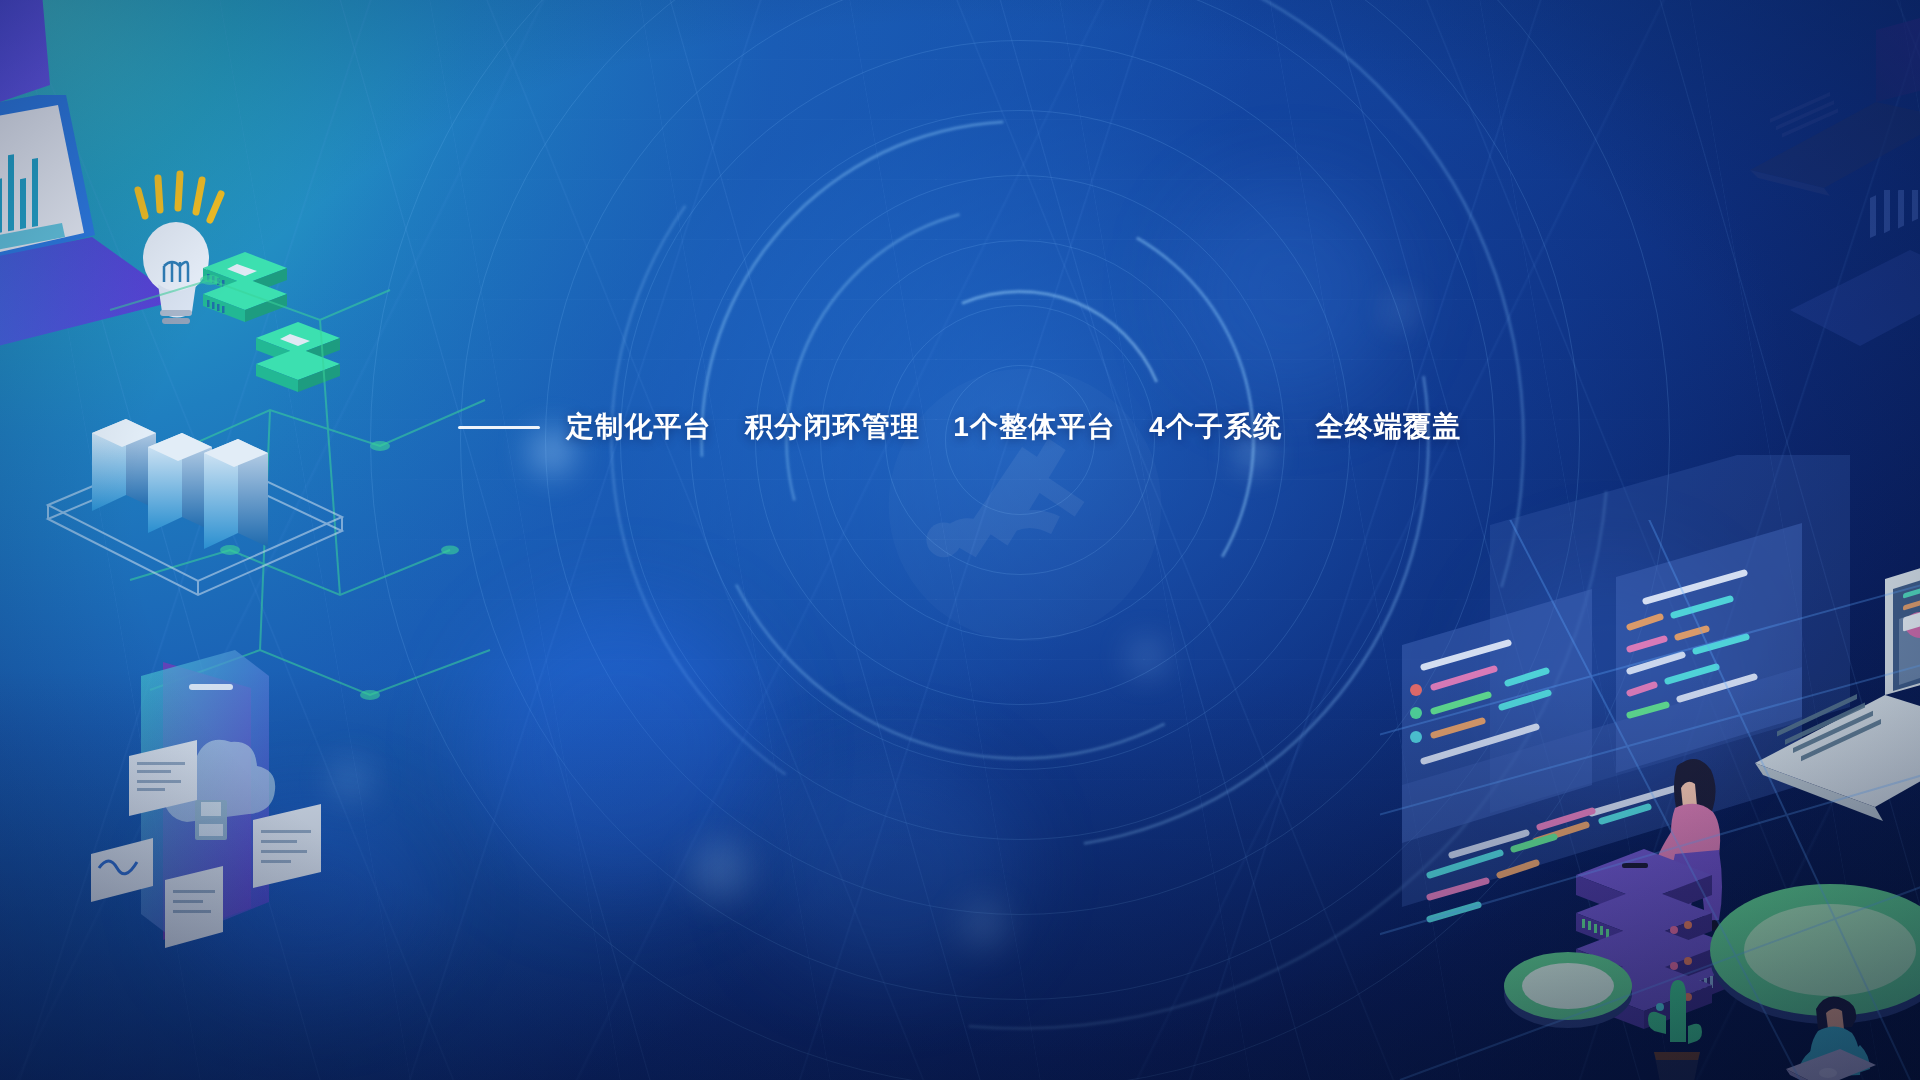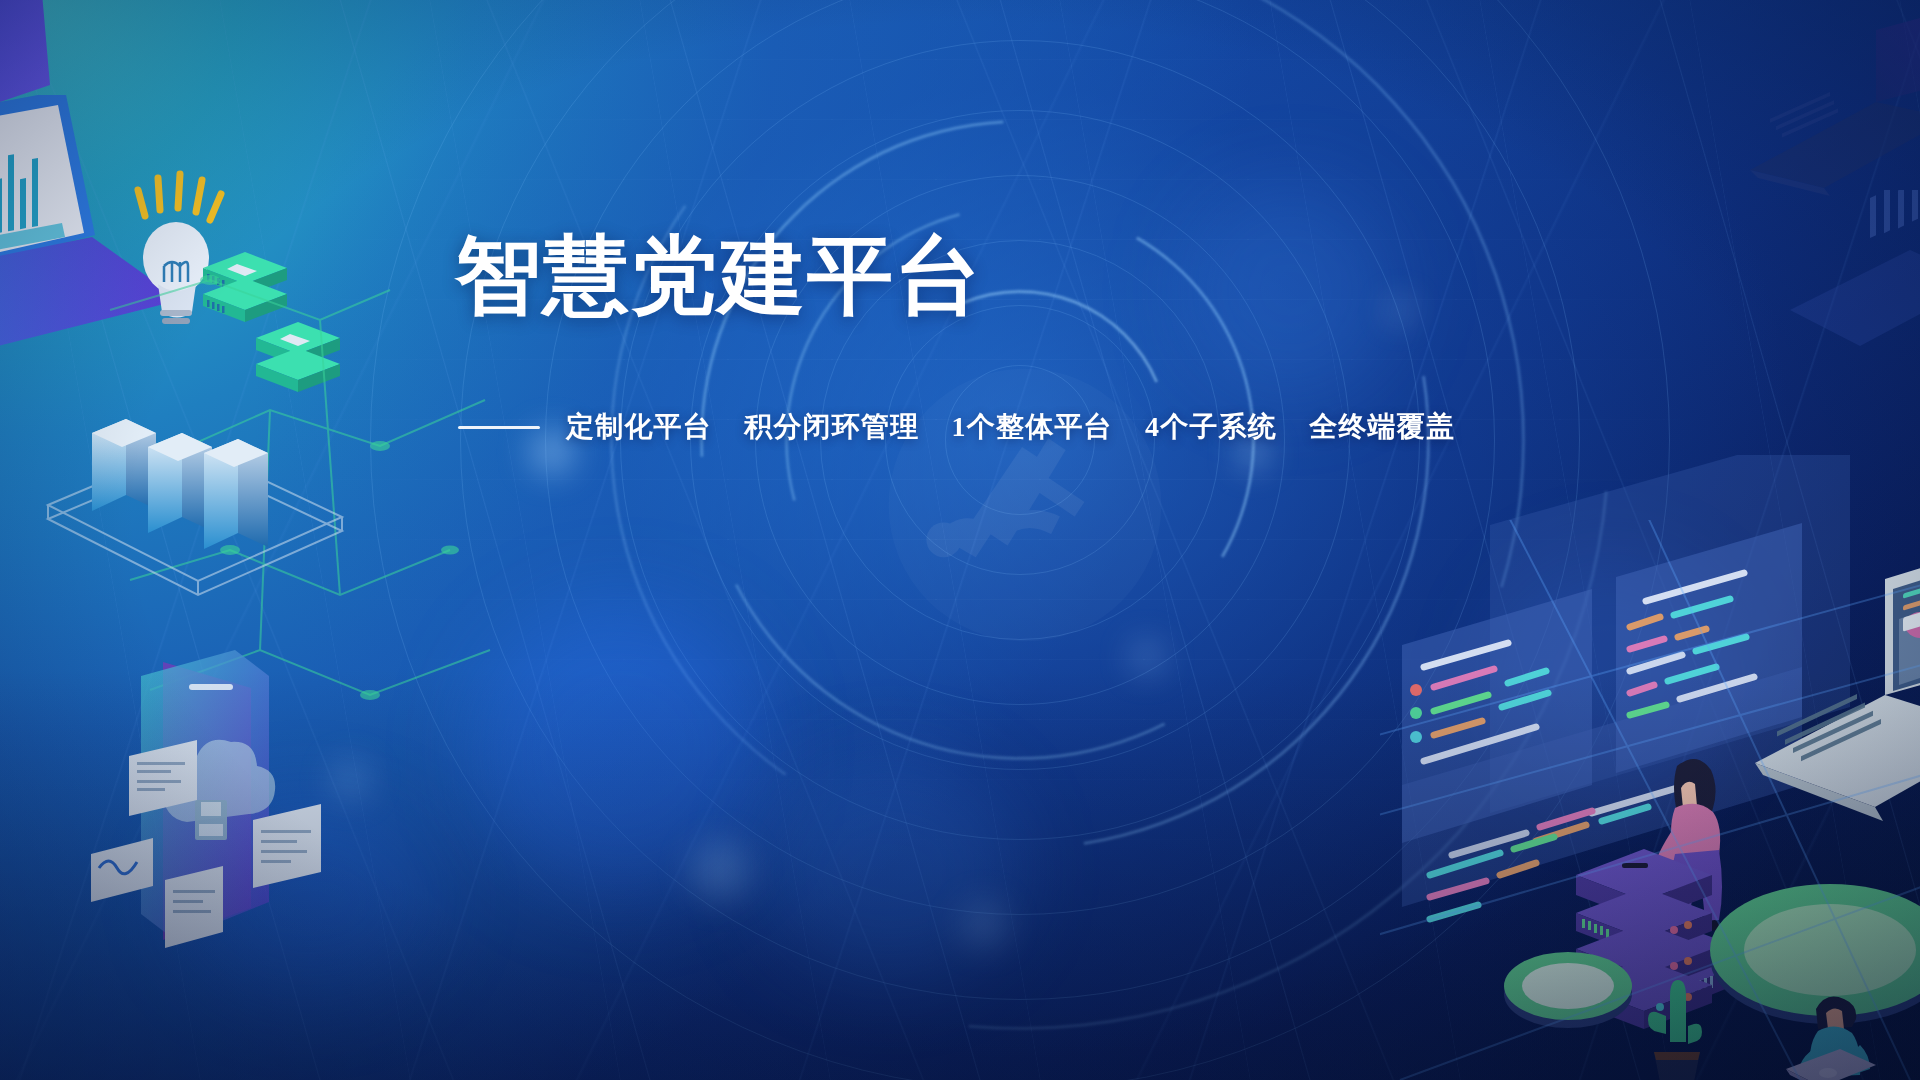--- a/index.html
+++ b/index.html
@@ -80,21 +80,20 @@
     white-space:nowrap;
   }
   .subline{
     position:absolute;left:458px;top:408px;
     display:flex;align-items:center;gap:26px;white-space:nowrap;
   }
   .dash{display:block;width:82px;height:3px;background:#ffffff;opacity:.92;border-radius:2px;}
   .subtitle{
     font-size:28px;font-weight:600;color:#ffffff;letter-spacing:1.2px;
     text-shadow:0 2px 10px rgba(0,20,70,.45);
-    font-family:Liberation Serif, serif;
   }
   .subtitle span{margin-right:24px;}
   .subtitle span:last-child{margin-right:0;}
 
   
   .art{position:absolute;pointer-events:none;}
 </style>
 </head>
 <body>
 
@@ -573,21 +572,20 @@
       <path d="M-20 420 L560 250"></path>
       <path d="M20 560 L560 360"></path>
       <path d="M120 -20 L420 560"></path>
       <path d="M260 -20 L530 560"></path>
     </g>
   </svg>
 
   <div class="layer vignette"></div>
 
   <div class="content">
-    <div class="title">智慧党建平台</div>
     <div class="subline">
       <span class="dash"></span>
       <div class="subtitle">
         <span>定制化平台</span>
         <span>积分闭环管理</span>
         <span>1个整体平台</span>
         <span>4个子系统</span>
         <span>全终端覆盖</span>
       </div>
     </div>

